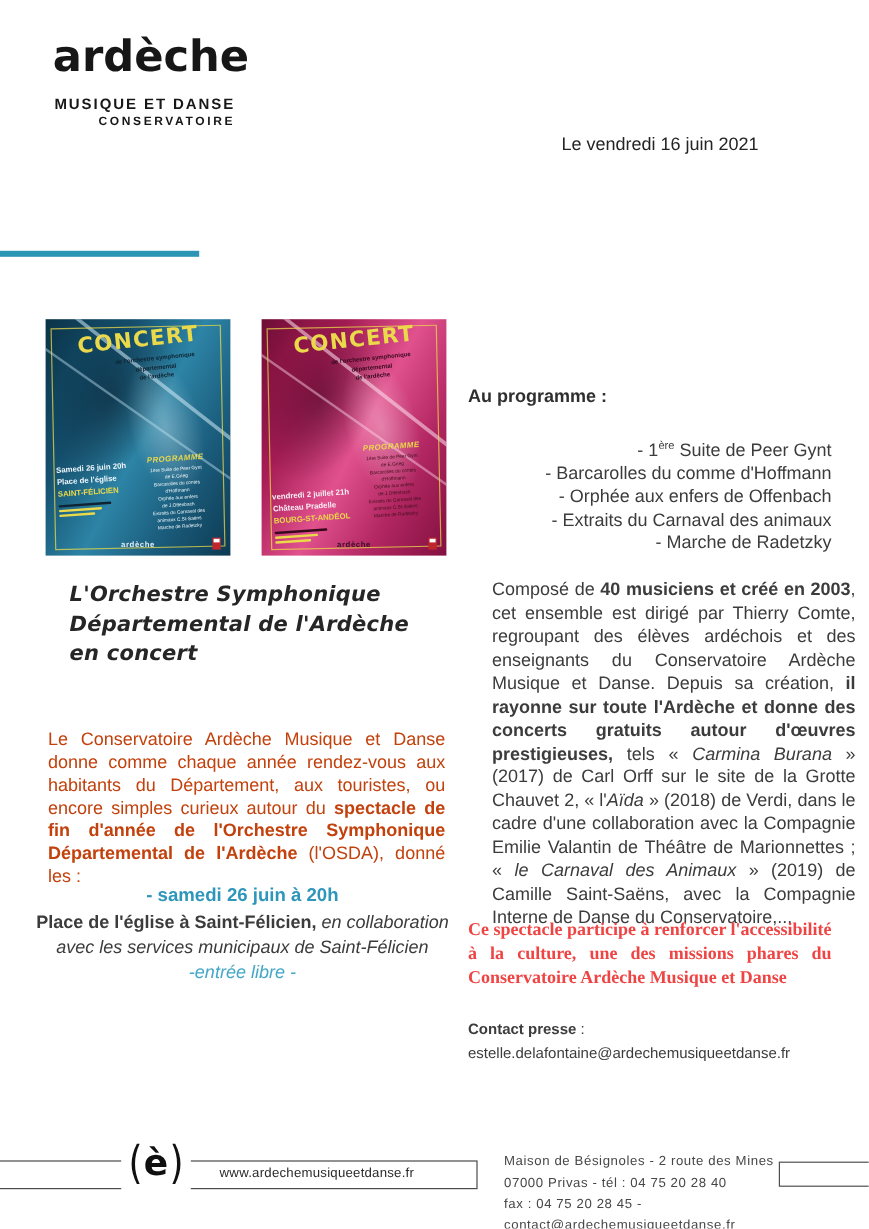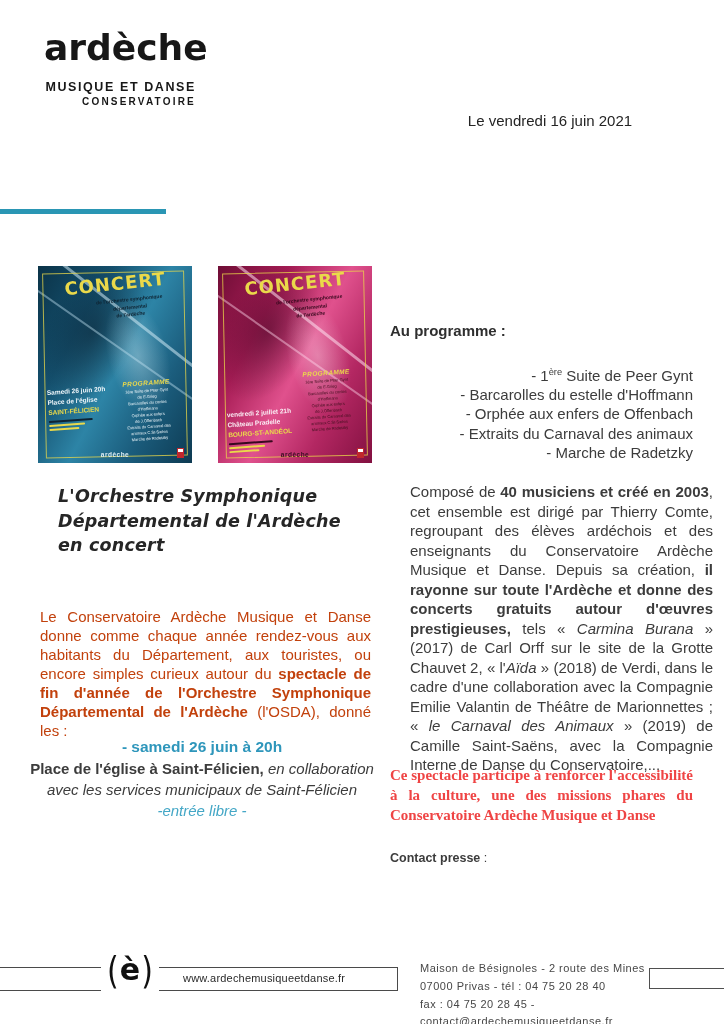--- a/index.html
+++ b/index.html
@@ -165,28 +165,29 @@
   <div class="events">
     <div class="event">
       <div class="event-date">- samedi 26 juin à 20h</div>
       <div class="event-body"><span style="font-weight: bold;">Place de l'église à Saint-Félicien,</span><span style="font-style: italic;"> en collaboration avec les services municipaux de Saint-Félicien</span><br><span style="font-style: italic; color: rgb(68, 167, 198);">-entrée libre -</span></div>
     </div>
   </div>
 
   <div class="rcol au-programme" style="position:absolute;">Au programme :</div>
   <div class="rcol prog-list" style="position:absolute;">
     <div><span>- 1</span><span style="vertical-align: super; font-size: 0.62em;">ère</span><span> Suite de Peer Gynt</span></div>
-    <div><span>-   Barcarolles du estelle d'Hoffmann</span></div>
+    <div><span>-   Barcarolles du comme d'Hoffmann</span></div>
     <div><span>-   Orphée aux enfers de Offenbach</span></div>
     <div><span>-   Extraits du Carnaval des animaux</span></div>
     <div><span>-   Marche de Radetzky</span></div>
   </div>
   <p class="rcol rpara" style="position:absolute;"><span>Composé de </span><span style="font-weight: bold;">40 musiciens et créé en 2003</span><span>, cet ensemble est dirigé par Thierry Comte, regroupant des élèves ardéchois et des enseignants du Conservatoire Ardèche Musique et Danse. Depuis sa création, </span><span style="font-weight: bold;">il rayonne sur toute l'Ardèche et donne des concerts gratuits autour d'œuvres prestigieuses,</span><span> tels  « </span><span style="font-style: italic;">Carmina Burana</span><span> » (2017) de Carl Orff sur le site de la Grotte Chauvet 2, « l'</span><span style="font-style: italic;">Aïda</span><span> » (2018) de Verdi, dans le cadre d'une collaboration avec la Compagnie Emilie Valantin de Théâtre de Marionnettes ; « </span><span style="font-style: italic;">le Carnaval des Animaux</span><span> » (2019) de Camille Saint-Saëns, avec la Compagnie Interne de Danse du Conservatoire,...</span></p>
   <p class="rcol rbold" style="position:absolute;">Ce spectacle participe à renforcer l'accessibilité à la culture, une des missions phares du Conservatoire Ardèche Musique et Danse</p>
   <div class="rcol contact-label" style="position:absolute;"><span style="font-weight: bold;">Contact presse</span><span> :</span></div>
+  <div class="rcol contact-email" style="position:absolute;">estelle.delafontaine@ardechemusiqueetdanse.fr</div>
 
   <div class="footer-bar"></div>
   <div class="footer-logo">
     <span class="paren">(</span>
       <span class="eg">è</span>
       <span class="paren">)</span>
   </div>
   <div class="footer-site">www.ardechemusiqueetdanse.fr</div>
   <div class="footer-addr">Maison de Bésignoles - 2 route des Mines<br>07000 Privas - tél : 04 75 20 28 40<br>fax : 04 75 20 28 45 - contact@ardechemusiqueetdanse.fr</div>
   <div class="footer-box"></div>

